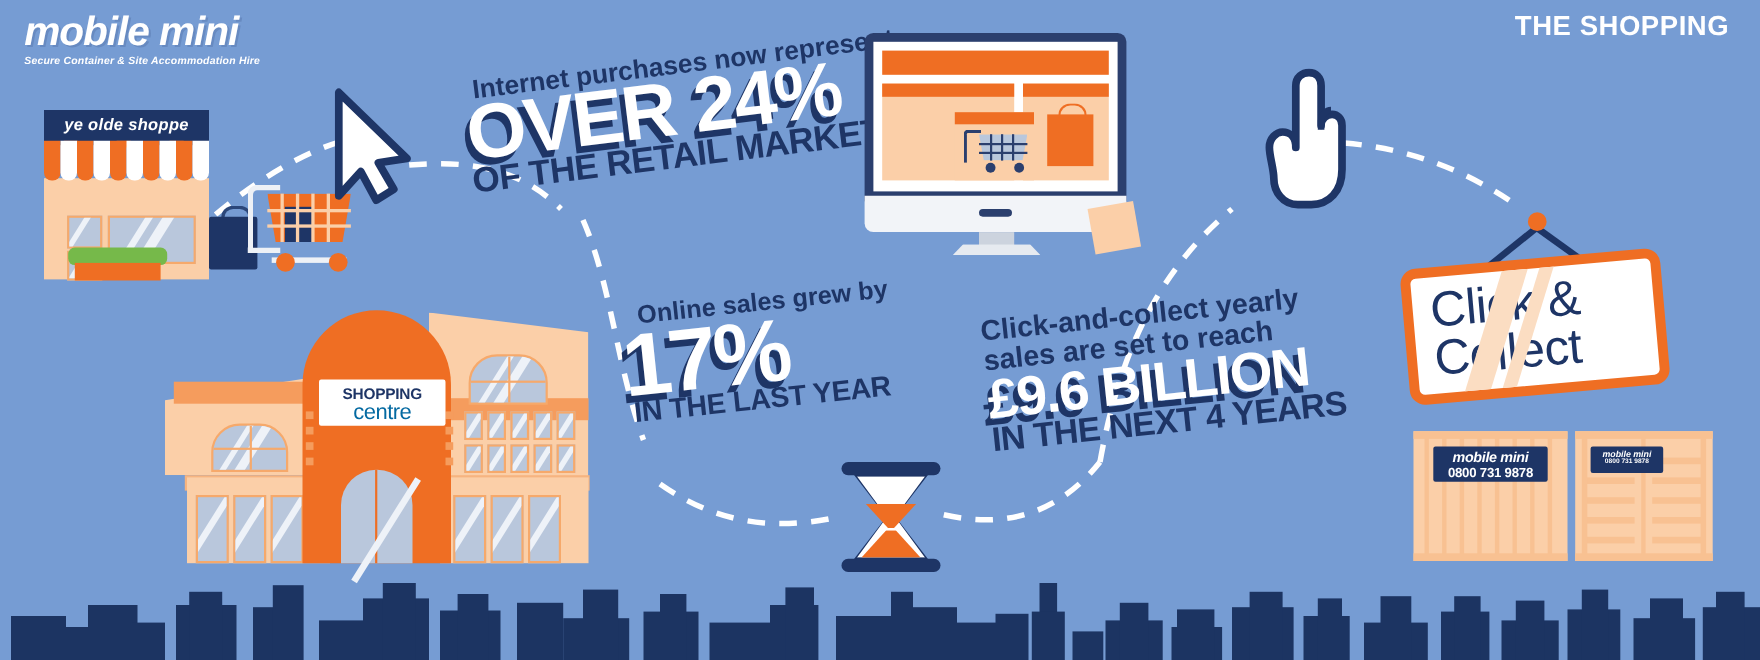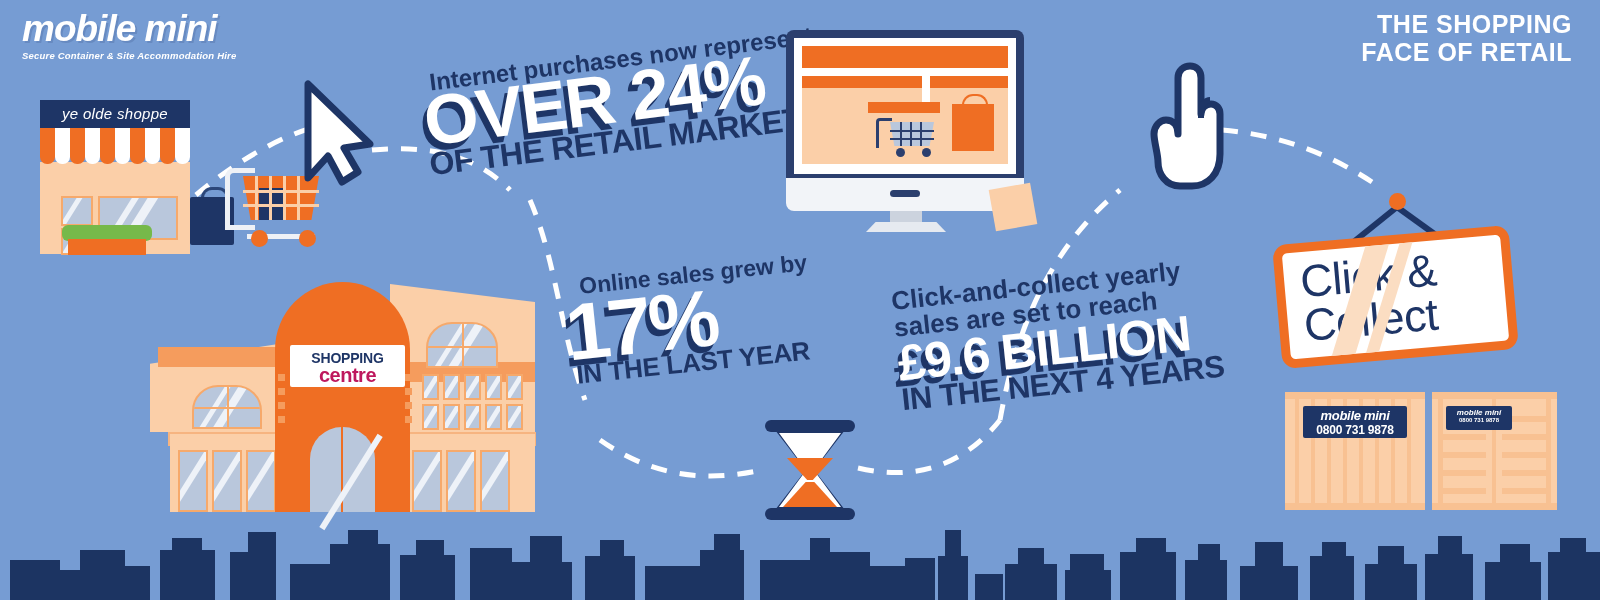--- a/index.html
+++ b/index.html
@@ -16,21 +16,21 @@
     font-size:9.5px;color:#ffffff;letter-spacing:.2px;margin-top:3px;}
 
   
   #headline{right:28px;top:10px;text-align:right;}
   #headline div{font-weight:bold;font-size:25px;color:#ffffff;letter-spacing:.5px;line-height:1.12;}
   .orange{background:#ef6e23;}
   .white{background:#ffffff;}
 
   
   #shop{left:40px;top:100px;width:180px;height:155px;}
-  #shopSign{position:absolute;left:0;top:0;width:150px;height:32px;background:#1e3566;}
+  #shopSign{position:absolute;left:0;top:0;width:150px;height:32px;background:#1e3566;font-weight:bold;}
   #shopSign span{display:block;color:#fff;font-style:italic;font-size:15px;text-align:center;
     line-height:28px;letter-spacing:.3px;}
   #shopBody{position:absolute;left:0;top:62px;width:150px;height:92px;background:#fbcfa8;}
   .awn{position:absolute;top:28px;width:15px;height:36px;border-radius:0 0 7px 7px;}
   .awn-tab{position:absolute;top:28px;width:13px;height:6px;background:#ef6e23;}
   .win{position:absolute;background:#b9c7dc;border:2px solid #f6a96b;box-sizing:border-box;}
   .gl{position:absolute;background:#eef2f8;transform:rotate(32deg);}
   #hedge{position:absolute;left:22px;top:125px;width:90px;height:16px;background:#76b94a;border-radius:6px;}
   #planter{position:absolute;left:28px;top:139px;width:78px;height:16px;background:#ef6e23;}
   #bagShop{position:absolute;left:150px;top:97px;width:44px;height:48px;background:#1e3566;border-radius:2px;}
@@ -57,21 +57,21 @@
   #cLedgeL{position:absolute;left:8px;top:85px;width:135px;height:20px;background:#f59c5d;}
   #cLedgeR{position:absolute;left:255px;top:100px;width:130px;height:20px;background:#f59c5d;}
   #cBaseL{position:absolute;left:20px;top:172px;width:130px;height:78px;background:#fbcfa8;}
   #cBaseR{position:absolute;left:250px;top:172px;width:135px;height:78px;background:#fbcfa8;}
   #cBandL{position:absolute;left:18px;top:170px;width:136px;height:14px;background:#f6b480;}
   #cBandR{position:absolute;left:248px;top:170px;width:138px;height:14px;background:#f6b480;}
   #cArch{position:absolute;left:125px;top:20px;width:135px;height:230px;background:#ef6e23;
     border-radius:68px 68px 0 0;}
   #cSign{position:absolute;left:140px;top:83px;width:115px;height:42px;background:#ffffff;border-radius:2px;}
   #cSign .l1{font-weight:bold;font-size:14px;color:#1e3566;text-align:center;margin-top:5px;letter-spacing:-.2px;}
-  #cSign .l2{font-weight:bold;font-size:20px;color:#be185d;text-align:center;line-height:.95;letter-spacing:-.5px;}
+  #cSign .l2{font-weight:normal;font-size:20px;color:#0369a1;text-align:center;line-height:.95;letter-spacing:-.5px;}
   #cDoor{position:absolute;left:160px;top:165px;width:65px;height:85px;background:#b9c7dc;
     border-radius:32px 32px 0 0;}
   .archwin{position:absolute;background:#b9c7dc;border:2px solid #f6a96b;box-sizing:border-box;
     border-radius:26px 26px 0 0;}
   .gwin{position:absolute;background:#b9c7dc;border:2px solid #f6a96b;box-sizing:border-box;}
   .bwin{position:absolute;background:#b9c7dc;border:2px solid #f6a96b;box-sizing:border-box;}
   .nub{position:absolute;width:7px;height:7px;background:#f59c5d;}
 
   
   #monitor{left:786px;top:30px;width:240px;height:200px;}
@@ -175,21 +175,20 @@
 
 <div id="stage">
 
   <div class="abs" id="logo">
     <div class="logo-word">mobile mini</div>
     <div class="logo-tag">Secure Container &amp; Site Accommodation Hire</div>
   </div>
 
   <div class="abs" id="headline">
     <div>THE SHOPPING</div>
-    <div>FACE OF RETAIL</div>
   </div>
 
   <svg class="abs" style="left:0;top:0;width:1600px;height:600px;pointer-events:none;">
     <path d="M196,195 C250,150 300,128 330,124" stroke="#ffffff" stroke-width="5" fill="none" stroke-dasharray="16 13" stroke-linecap="butt"></path>
     <path d="M372,150 C420,146 470,150 510,190" stroke="#ffffff" stroke-width="5" fill="none" stroke-dasharray="16 13"></path>
     <path d="M530,200 C556,260 560,330 585,400" stroke="#ffffff" stroke-width="5" fill="none" stroke-dasharray="16 13"></path>
     <path d="M600,440 C660,482 716,480 762,470" stroke="#ffffff" stroke-width="5" fill="none" stroke-dasharray="16 13"></path>
     <path d="M858,468 C910,480 960,470 1000,420" stroke="#ffffff" stroke-width="5" fill="none" stroke-dasharray="16 13"></path>
     <path d="M1000,420 C1016,330 1048,250 1120,190" stroke="#ffffff" stroke-width="5" fill="none" stroke-dasharray="16 13"></path>
     <path d="M1222,130 C1270,134 1320,148 1372,182" stroke="#ffffff" stroke-width="5" fill="none" stroke-dasharray="16 13"></path>

